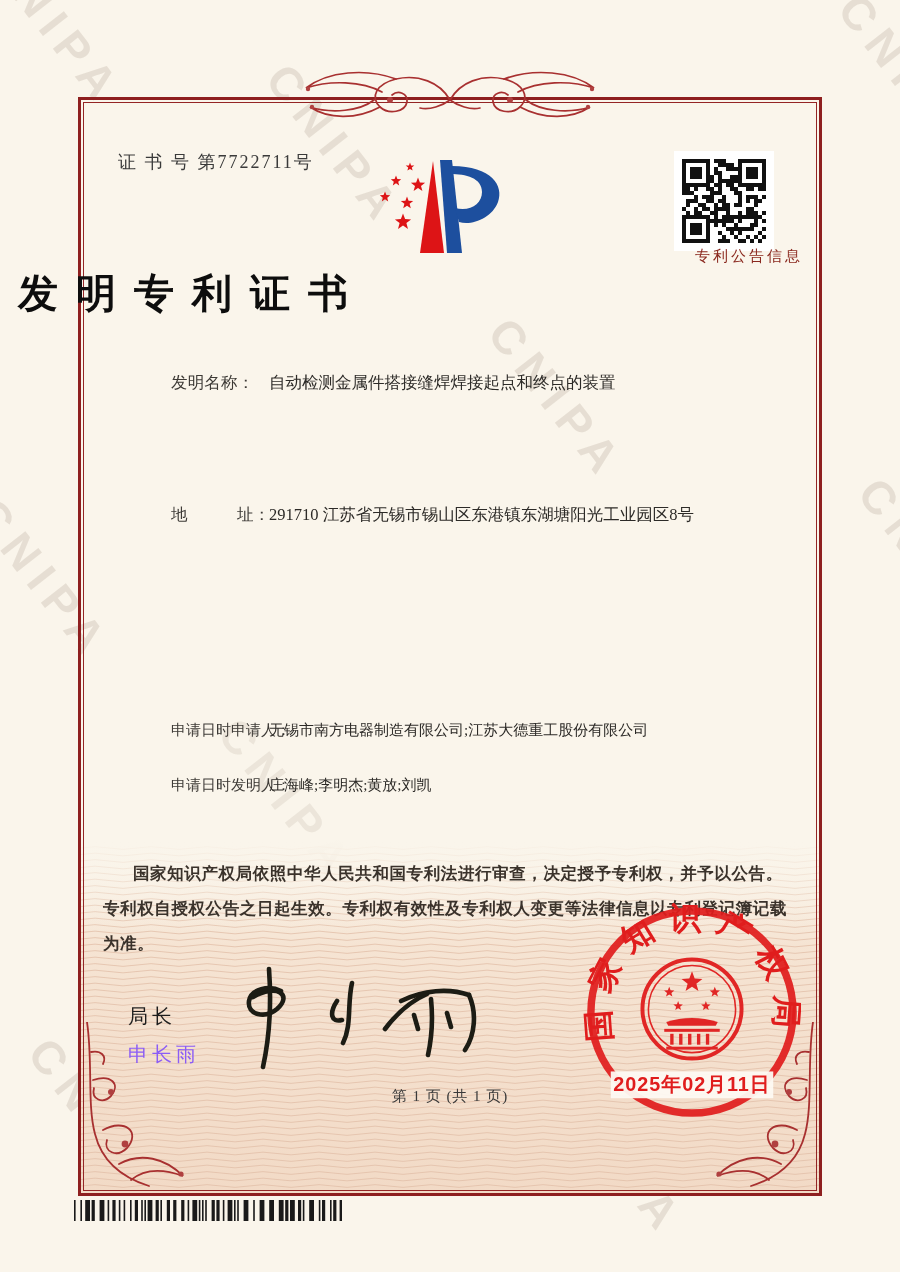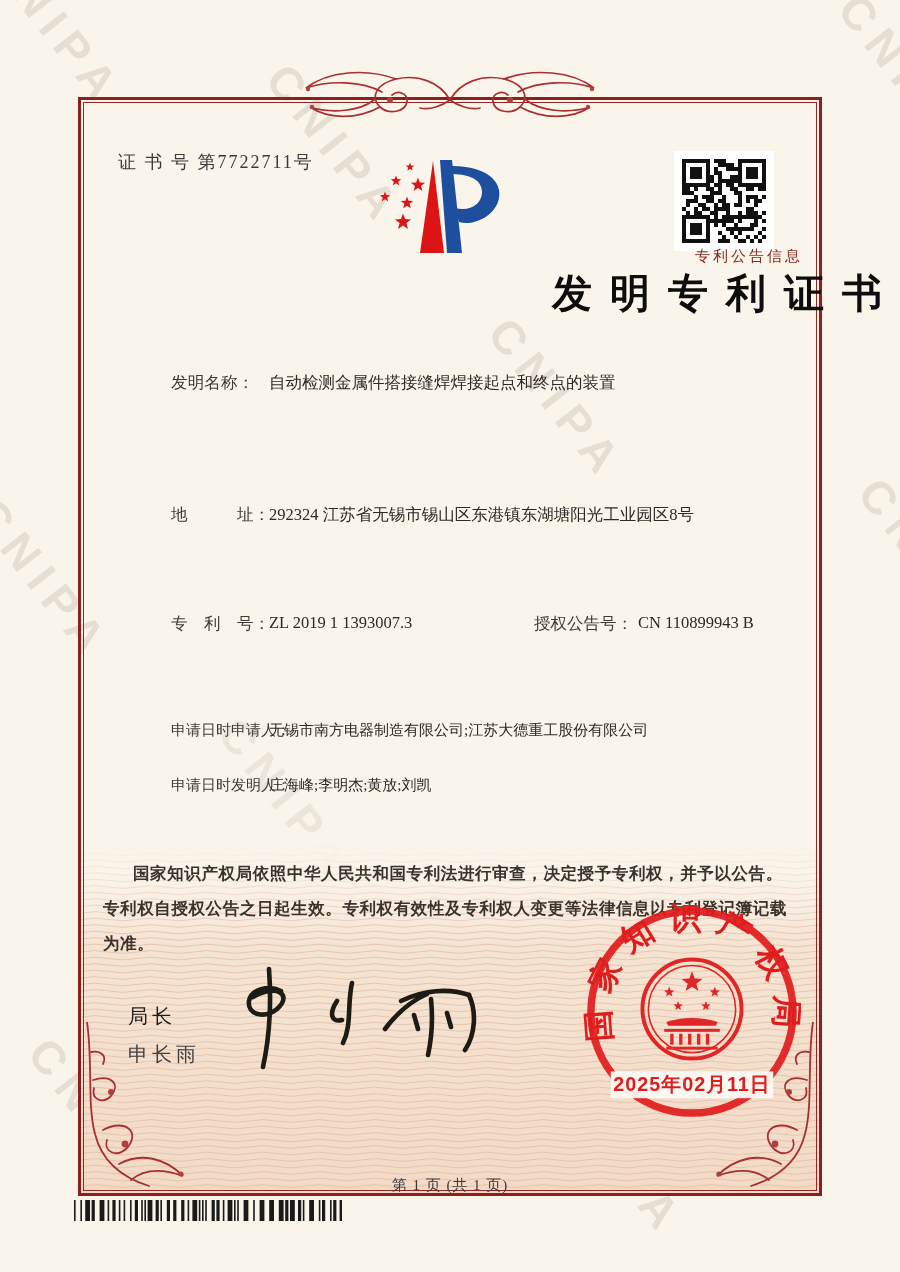--- a/index.html
+++ b/index.html
@@ -31,21 +31,21 @@
   .logo{position:absolute;left:372px;top:156px;}
   .qr-box{
     position:absolute;left:674px;top:151px;width:100px;height:100px;
     background:#ffffff;display:flex;align-items:center;justify-content:center;
   }
   .qr-caption{
     position:absolute;left:645px;top:247px;width:158px;text-align:right;
     font-size:15px;color:#8a281e;letter-spacing:3px;
   }
   .title{
-    position:absolute;left:0;top:266px;width:900px;text-align:right;
+    position:absolute;left:0;top:266px;width:900px;text-align:left;
     font-size:40px;font-weight:700;color:#0d0d0d;
     letter-spacing:18px;text-indent:18px;
   }
   
   .row{position:absolute;left:139px;white-space:nowrap;font-size:16.5px;margin-left:32px;}
   .flabel{
     display:inline-block;width:98px;vertical-align:top;color:#3d3a36;
     white-space:nowrap;overflow:visible;
   }
   .sp-half{word-spacing:-4px;}
@@ -61,35 +61,35 @@
     font-style:normal;
     font-weight:bold;
   }
   .decl .l1{text-indent:30px;}
   
   .sig-title{
     position:absolute;left:128px;top:1003px;font-size:20px;color:#1d1d1d;
     letter-spacing:4px;font-family:Liberation Sans, sans-serif;
   }
   .sig-name{
-    position:absolute;left:128px;top:1041px;font-size:20px;color:#404040;
+    position:absolute;left:128px;top:1041px;font-size:20px;color:#8b5cf6;
     letter-spacing:4px;font-family:"Liberation Sans","DejaVu Sans",sans-serif;
   }
   .handsign{position:absolute;left:225px;top:957px;}
   .seal{position:absolute;left:583px;top:903px;}
   .seal-arc-text{
     font-size:32px;font-weight:700;letter-spacing:14px;fill:#e01d1d;
     font-family:"Liberation Sans","DejaVu Sans",sans-serif;
   }
   .seal-date{
     font-size:20px;font-weight:700;fill:#e01d1d;letter-spacing:1px;
     font-family:"Liberation Sans","DejaVu Sans",sans-serif;
   }
   .page-num{
-    position:absolute;left:0;top:1176px;width:900px;text-align:center;
+    position:absolute;left:0;top:1087px;width:900px;text-align:center;
     font-size:15px;color:#3a3a3a;letter-spacing:1px;
   }
   .barcode{position:absolute;left:74px;top:1200px;}
   .waves-svg{position:absolute;left:81px;top:838px;pointer-events:none;}
   .ornament{position:absolute;pointer-events:none;}
 </style>
 </head>
 <body>
 
 <div class="page">
@@ -482,27 +482,21 @@
       </svg>
   </div>
   <div class="qr-caption">专利公告信息</div>
 
   <div class="title">发明专利证书</div>
 
   <div class="row" style="top:372px">
     <span class="flabel sp-half">发 明 名 称：</span><span class="fvalue">自动检测金属件搭接缝焊焊接起点和终点的装置</span>
   </div>
   <div class="row" style="top:504px">
-    <span class="flabel">地　　　址：</span><span class="fvalue">292324 江苏省无锡市锡山区东港镇东湖塘阳光工业园区8号</span>
-  </div>
-  <div class="row" style="top:613px">
-    <span class="flabel">专　利　号：</span><span class="fvalue">ZL 2019 1 1393007.3</span>
-    <span class="rcol">
-      <span class="flabel">授权公告号：</span><span class="fvalue">CN 110899943 B</span>
-    </span>
+    <span class="flabel">地　　　址：</span><span class="fvalue">291710 江苏省无锡市锡山区东港镇东湖塘阳光工业园区8号</span>
   </div>
   <div class="row small-row" style="top:721px">
     <span class="flabel">申请日时申请人：</span><span class="fvalue">无锡市南方电器制造有限公司;江苏大德重工股份有限公司</span>
   </div>
   <div class="row small-row" style="top:776px">
     <span class="flabel">申请日时发明人：</span><span class="fvalue">庄海峰;李明杰;黄放;刘凯</span>
   </div>
 
   <div class="decl">
     <div class="l1">国家知识产权局依照中华人民共和国专利法进行审查，决定授予专利权，并予以公告。</div>

